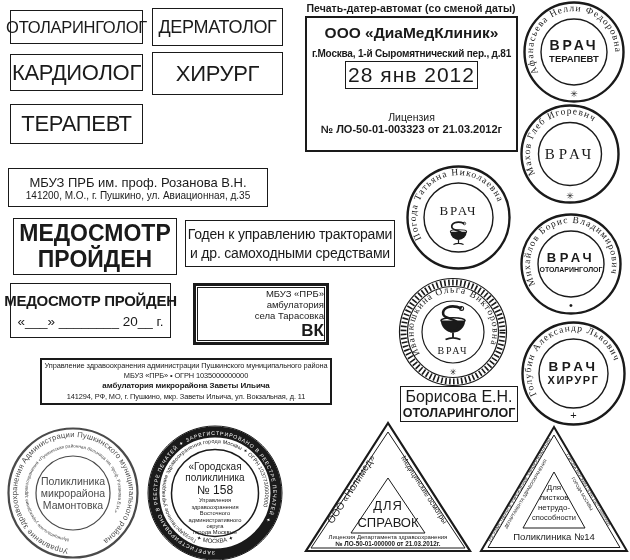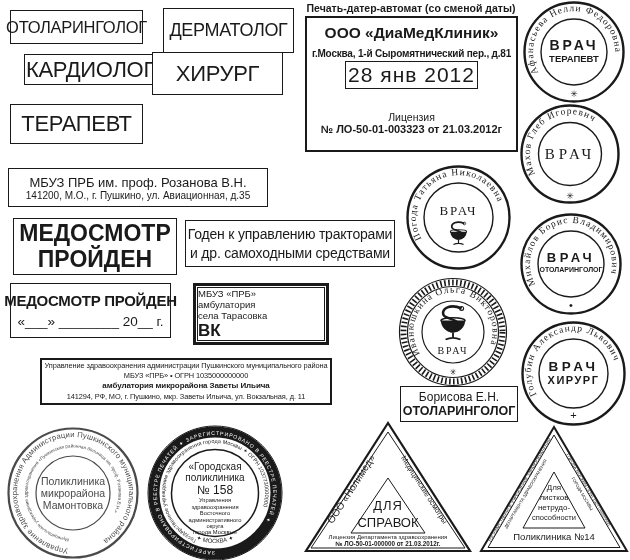--- a/index.html
+++ b/index.html
@@ -3,47 +3,47 @@
 <meta charset="utf-8">
 <style>
   html,body{margin:0;padding:0;background:#fff}
   #sheet{position:relative;width:630px;height:560px;background:#fff;overflow:hidden;
          font-family:"Liberation Sans",sans-serif;color:#1a1a1a}
   .abs{position:absolute}
   .box{position:absolute;border:1.5px solid #1a1a1a;background:#fff;display:flex;flex-direction:column;
        align-items:center;justify-content:center;text-align:center;box-sizing:border-box;white-space:nowrap}
   .spec{font-weight:400;letter-spacing:-0.3px}
   .s1{left:10px;top:10px;width:133px;height:34px;font-size:16.5px}
-  .s2{left:163px;top:8px;width:131px;height:45px;font-size:18px}
-  .s3{left:24px;top:54px;width:133px;height:31px;font-size:22px}
+  .s2{left:152px;top:8px;width:131px;height:38px;font-size:18px}
+  .s3{left:10px;top:54px;width:133px;height:37px;font-size:22px}
   .s4{left:152px;top:52px;width:131px;height:43px;font-size:22px}
   .s5{left:10px;top:104px;width:133px;height:40px;font-size:22px}
   .s6{left:152px;top:103px;width:131px;height:43px;font-size:22px}
   .caption{left:303px;top:2px;width:216px;font-size:10.5px;font-weight:bold;text-align:center}
   .dater{left:305px;top:16px;width:213px;height:136px;border:2.5px solid #1a1a1a;justify-content:flex-start;padding-top:6px}
   .dater .org{font-size:15.5px;font-weight:bold}
   .dater .addr{font-size:10px;font-weight:bold;letter-spacing:-0.2px;margin-top:6px}
   .dater .datebox{border:1.5px solid #1a1a1a;margin-top:2px;padding:1px 2px;font-size:21px;letter-spacing:1px}
   .dater .lic1{font-size:10.5px;margin-top:22px}
   .dater .lic2{font-size:11px;font-weight:bold}
   .hosp{left:8px;top:168px;width:260px;height:39px}
   .hosp .l1{font-size:13px}.hosp .l2{font-size:10px}
   .mbig{left:13px;top:218px;width:164px;height:57px;font-weight:bold;font-size:23px;line-height:1.12}
   .tract{left:185px;top:220px;width:210px;height:47px;font-size:14px;line-height:1.35;letter-spacing:-0.2px}
   .mdate{left:10px;top:283px;width:161px;height:55px}
   .mdate .l1{font-size:15px;font-weight:bold;letter-spacing:-0.3px}
   .mdate .l2{font-size:13.5px;margin-top:5px}
   .taras{left:193px;top:283px;width:136px;height:62px;border:3px solid #1a1a1a;padding:2px}
-  .taras .in{border:1px solid #1a1a1a;width:100%;height:100%;display:flex;flex-direction:column;align-items:flex-start;justify-content:center}
+  .taras .in{border:1px solid #1a1a1a;width:100%;height:100%;display:flex;flex-direction:column;align-items:flex-end;justify-content:center}
   .taras .t{font-size:9.5px;line-height:1.2}
   .taras .vk{font-size:17px;font-weight:bold;line-height:1.1}
   .zav{left:40px;top:358px;width:292px;height:47px;border:2.5px solid #1a1a1a;font-size:7.4px;line-height:1.35;letter-spacing:-0.1px}
   .zav .b3{font-weight:bold;font-size:8px}
   .bori{left:400px;top:386px;width:118px;height:36px}
-  .bori .l1{font-size:12px}.bori .l2{font-size:12.5px;font-weight:bold}
+  .bori .l1{font-size:16px}.bori .l2{font-size:12.5px;font-weight:bold}
   svg.stamp{position:absolute}
   svg circle,svg path.ln,svg polygon{fill:none;stroke:#1a1a1a}
   svg text{fill:#1a1a1a}
   .sans{font-family:"Liberation Sans",sans-serif}
   .serif{font-family:"Liberation Serif",serif}
   .mid{text-anchor:middle}
   .b{font-weight:bold}
   .ring{font-family:"Liberation Serif",serif;font-size:9.5px;letter-spacing:1.1px}
   .ringS{font-family:"Liberation Sans",sans-serif}
   .wht{fill:#fff}

